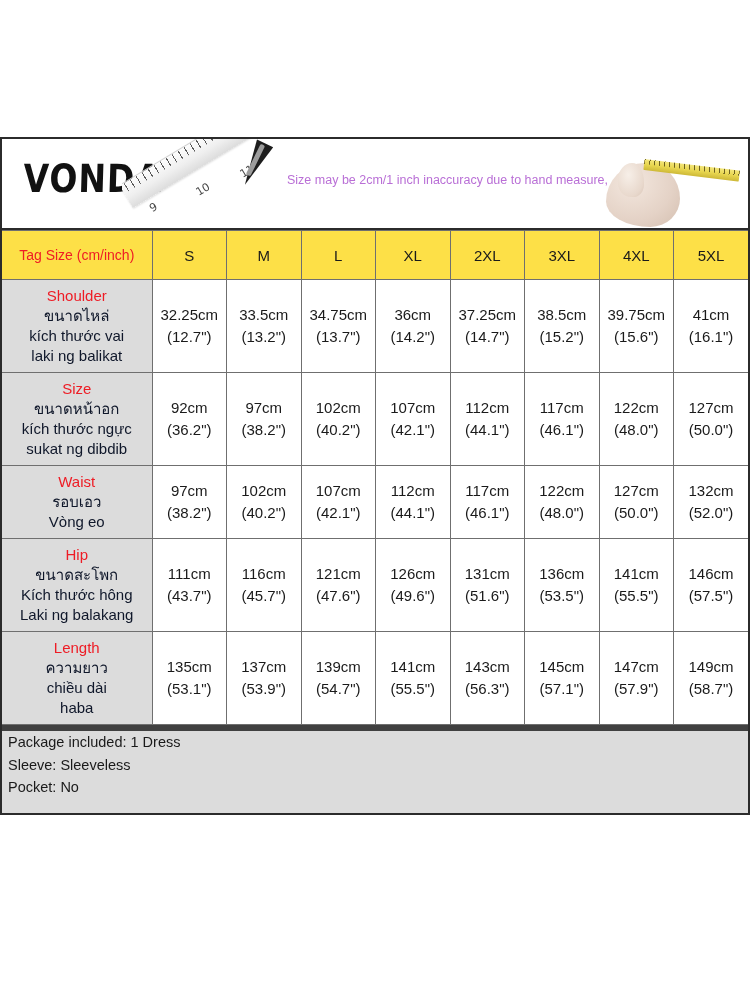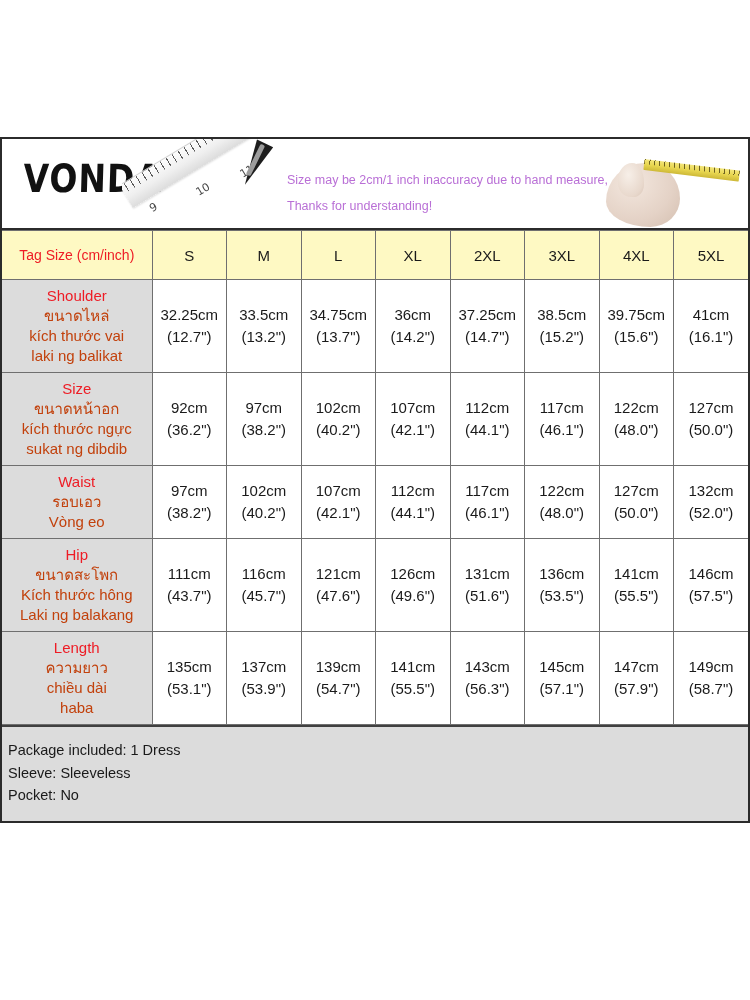--- a/index.html
+++ b/index.html
@@ -201,58 +201,58 @@
     border-left: none;
   }
   table.size-table th:last-child,
   table.size-table td:last-child {
     border-right: none;
   }
 
   col.label-col { width: 150px; }
 
   thead th {
-    background: #fef9c3;
+    background: #fde047;
     height: 46px;
     font-weight: 400;
     font-size: 15px;
   }
   thead th.tag-head {
     color: #ee1c25;
     font-size: 14px;
   }
 
   td.row-label {
     background: #dcdcdc;
     padding: 6px 4px;
     line-height: 20px;
     font-size: 14px;
   }
   td.row-label .rl-en {
     color: #ee1c25;
     display: block;
   }
   td.row-label .rl-other {
-    color: #c2410c;
+    color: #0f172a;
     display: block;
   }
 
   td.value-cell {
     background: #ffffff;
     padding: 8px 2px;
     line-height: 22px;
   }
   td.value-cell .cm { display: block; }
   td.value-cell .inch { display: block; }
 
   
   .footer {
     background: #dcdcdc;
-    border-top: 2px solid #404040;
-    padding: 12px 6px 14px 6px;
+    border-top: 6px solid #404040;
+    padding: 0 6px 14px 6px;
   }
   .footer .foot-line {
     font-size: 14.5px;
     line-height: 22.5px;
     color: #1a1a1a;
   }
 </style>
 </head>
 <body>
 
@@ -269,21 +269,20 @@
         <div class="ruler-ticks"></div>
         <div class="ruler-num n9">9</div>
         <div class="ruler-num n10">10</div>
         <div class="ruler-num n11">11</div>
         <div class="pen-nib"></div>
         <div class="pen-shine"></div>
       </div>
 
       <div class="banner-notes">
         <div class="note-line">Size may be 2cm/1 inch inaccuracy due to hand measure,</div>
-        <div class="note-line">Thanks for understanding!</div>
       </div>
 
       <div class="tape-photo">
         <div class="hand-shape"></div>
         <div class="thumb-shape"></div>
         <div class="tape-strip"></div>
       </div>
     </div>
 
     <table class="size-table">

